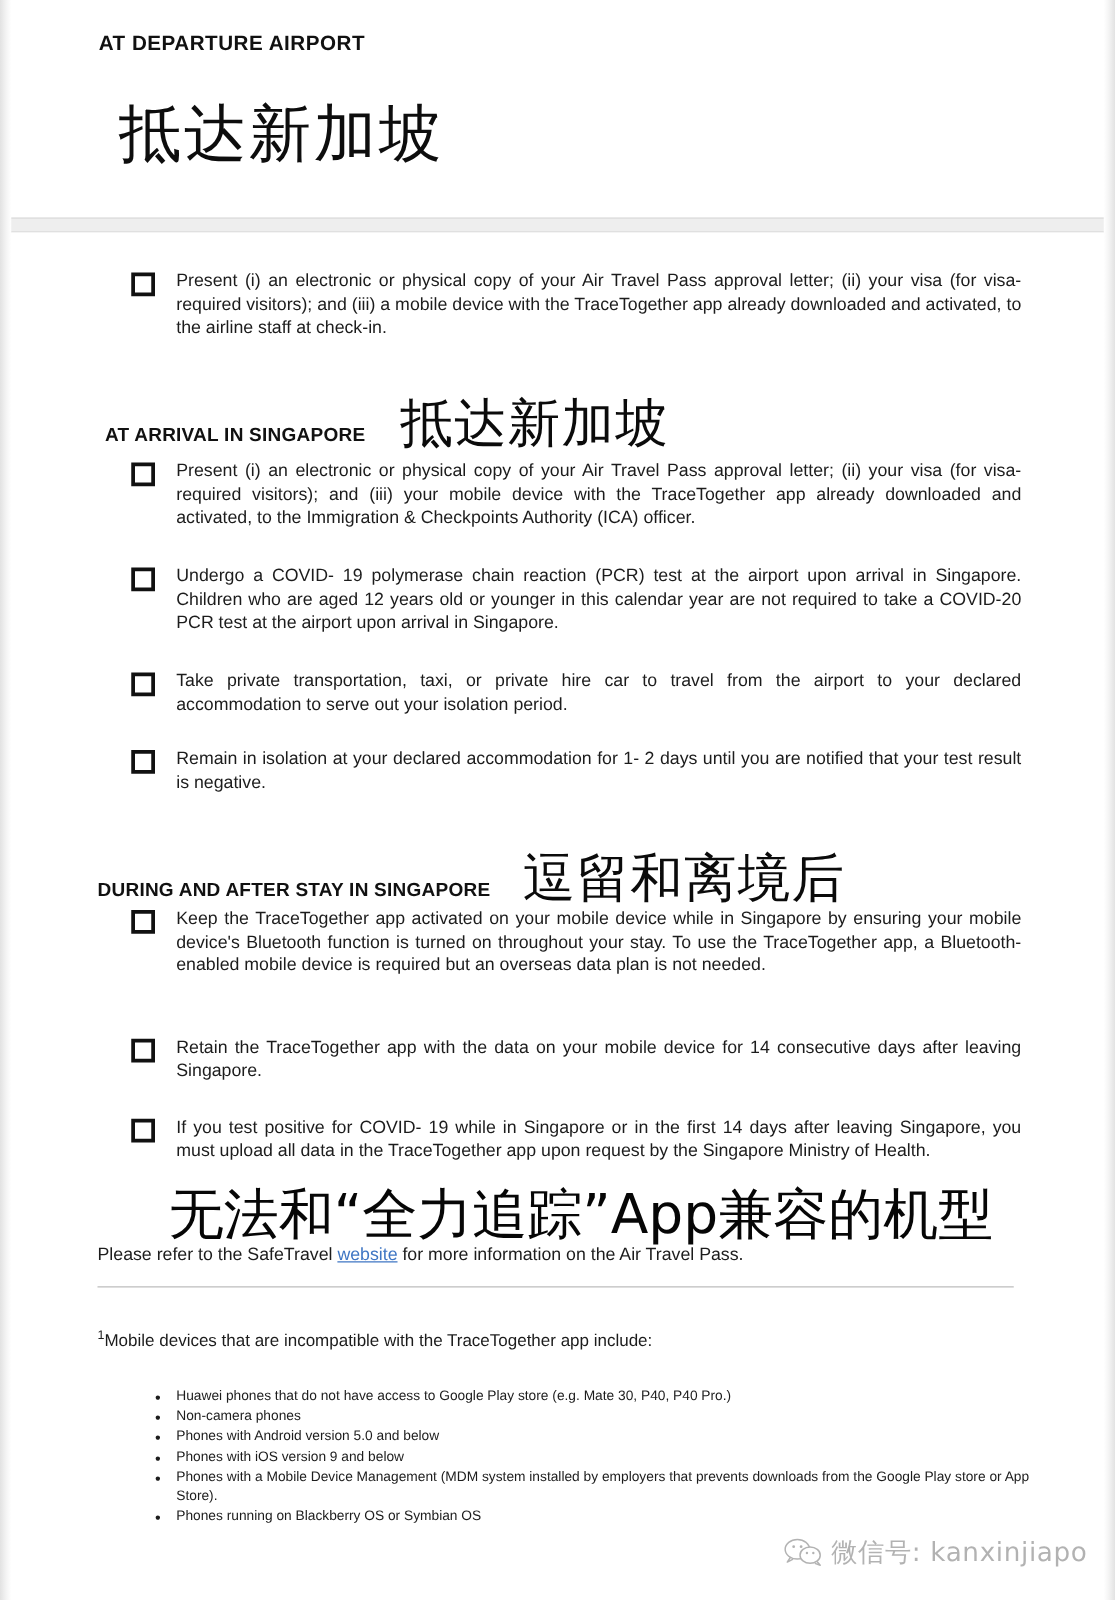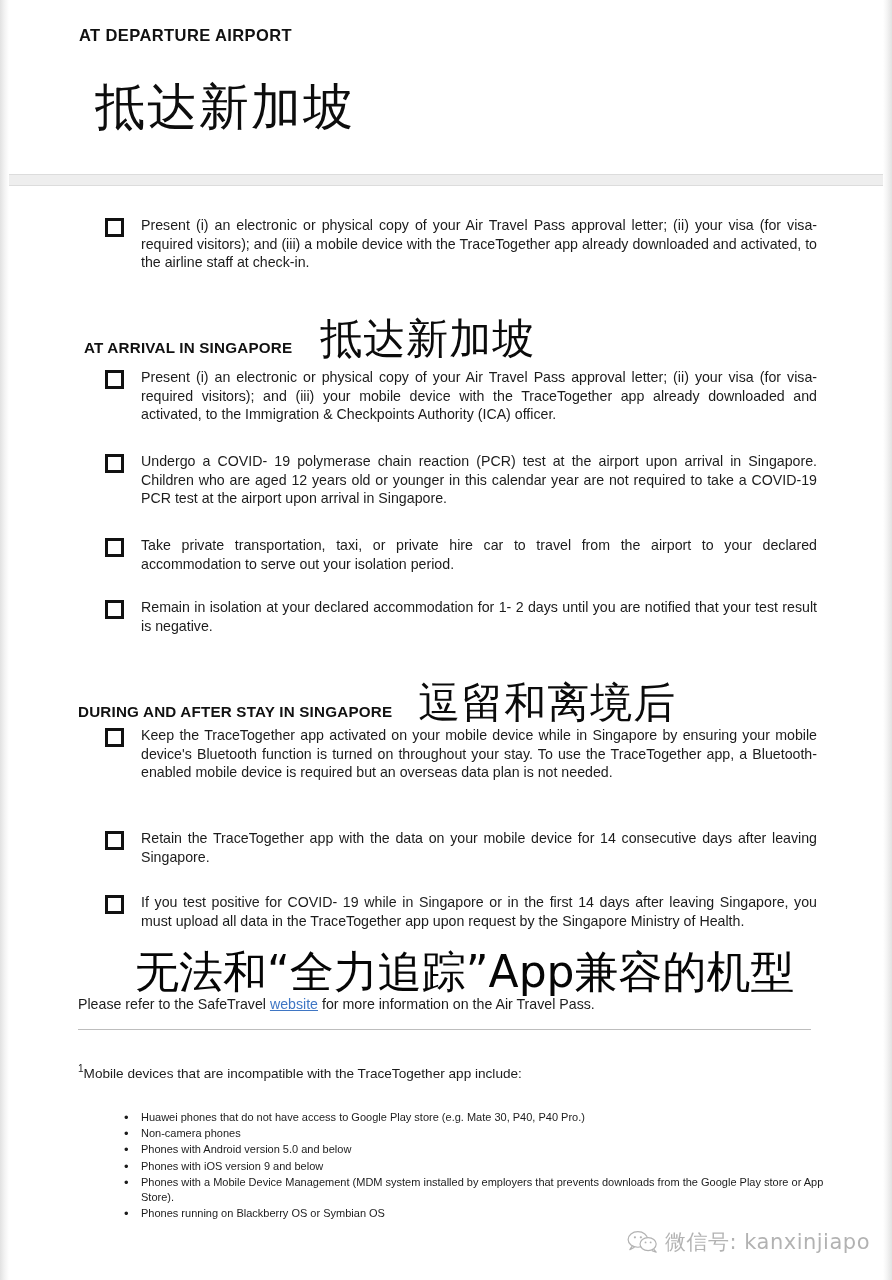--- a/index.html
+++ b/index.html
@@ -231,21 +231,21 @@
       <span class="sec-zh" style="margin-left:28px;">抵达新加坡</span>
     </div>
 
     <div class="item" style="left:105px; top:368px; width:712px;">
       <div class="cbox"></div>
       <div class="itext">Present (i) an electronic or physical copy of your Air Travel Pass approval letter; (ii) your visa  (for visa- required visitors); and (iii) your mobile device with the TraceTogether app  already downloaded and activated, to the Immigration &amp; Checkpoints Authority (ICA) officer.</div>
     </div>
 
     <div class="item" style="left:105px; top:452px; width:712px;">
       <div class="cbox"></div>
-      <div class="itext">Undergo a COVID- 19 polymerase chain reaction (PCR) test at the airport upon arrival  in Singapore. Children who are aged 12 years old or younger in this calendar year are not  required to take a COVID-19 PCR test at the airport upon arrival in Singapore.</div>
+      <div class="itext">Undergo a COVID- 19 polymerase chain reaction (PCR) test at the airport upon arrival  in Singapore. Children who are aged 12 years old or younger in this calendar year are not  required to take a COVID-20 PCR test at the airport upon arrival in Singapore.</div>
     </div>
 
     <div class="item" style="left:105px; top:536px; width:712px;">
       <div class="cbox"></div>
       <div class="itext">Take private transportation, taxi, or private hire car to travel from the airport to your  declared accommodation to serve out your isolation period.</div>
     </div>
 
     <div class="item" style="left:105px; top:598px; width:712px;">
       <div class="cbox"></div>
       <div class="itext">Remain in isolation at your declared accommodation for 1- 2 days until you are notified that  your test result is negative.</div>

